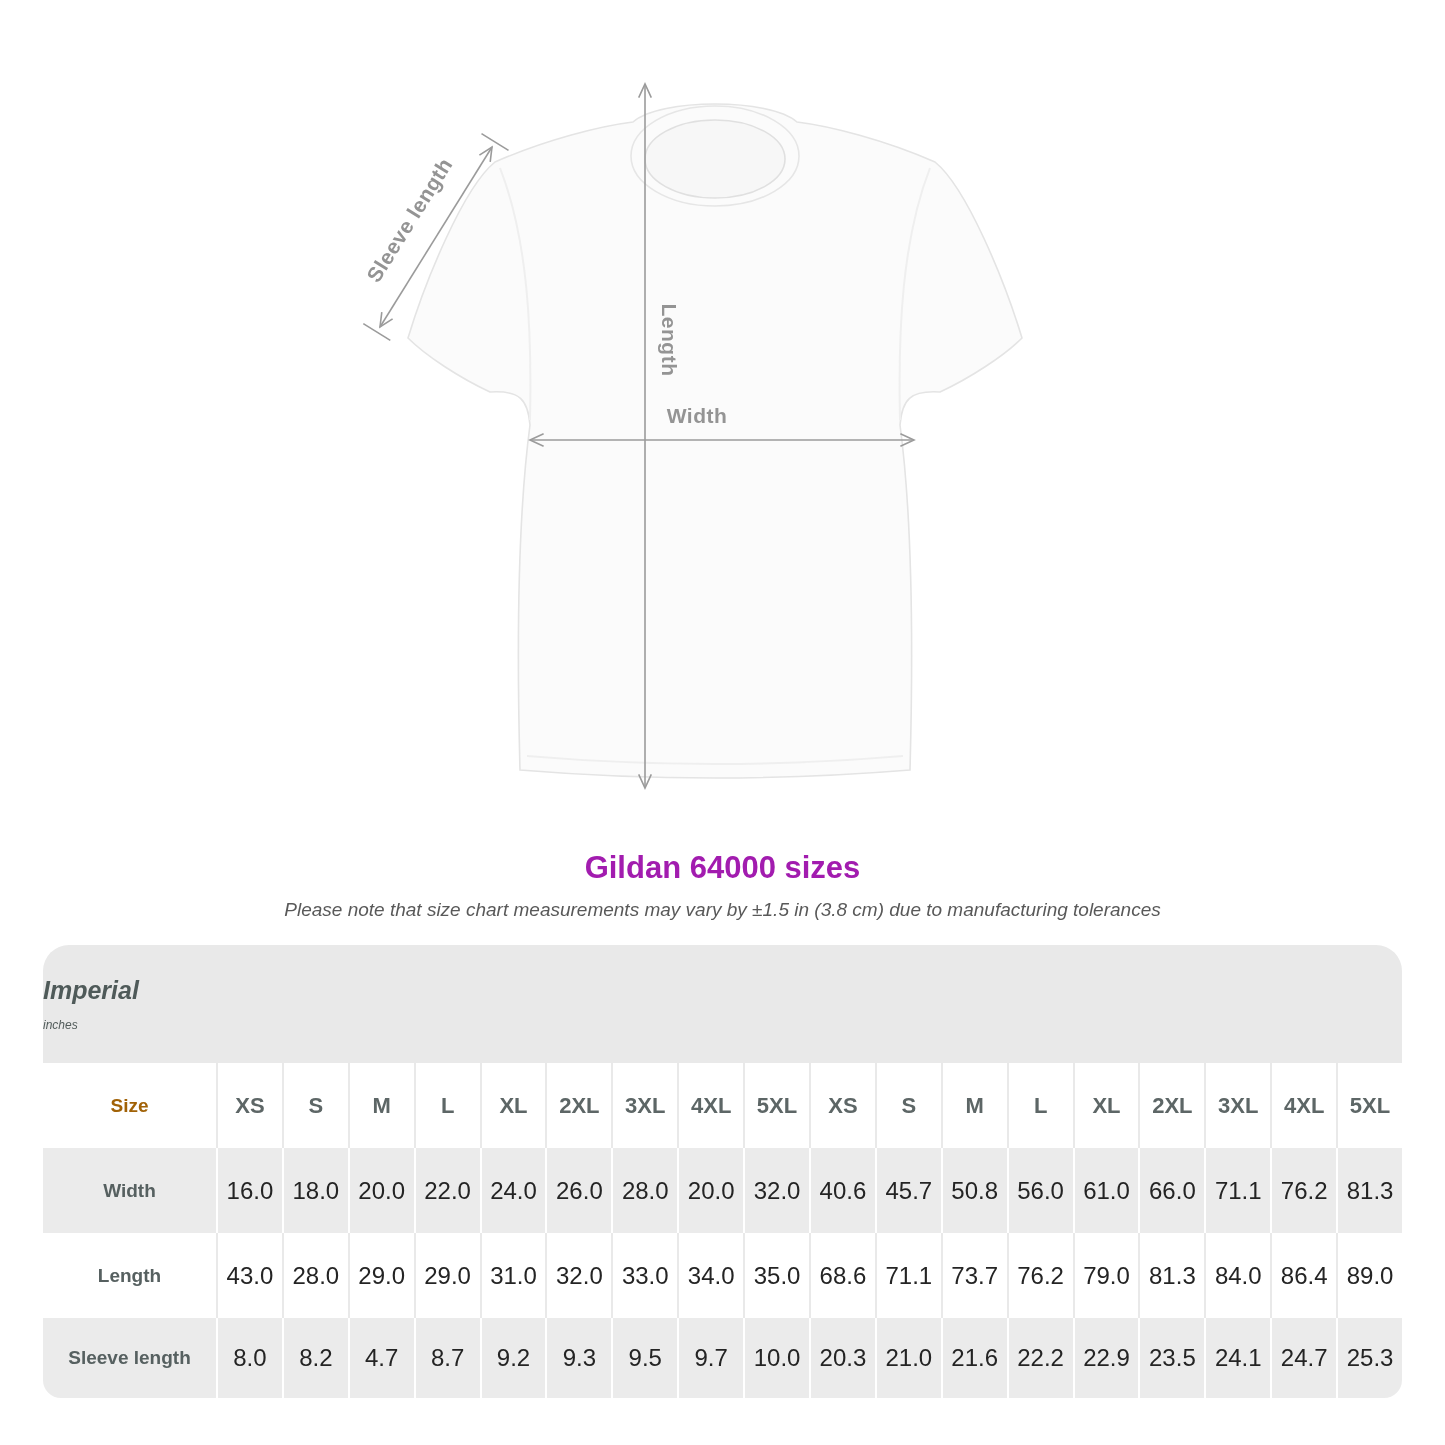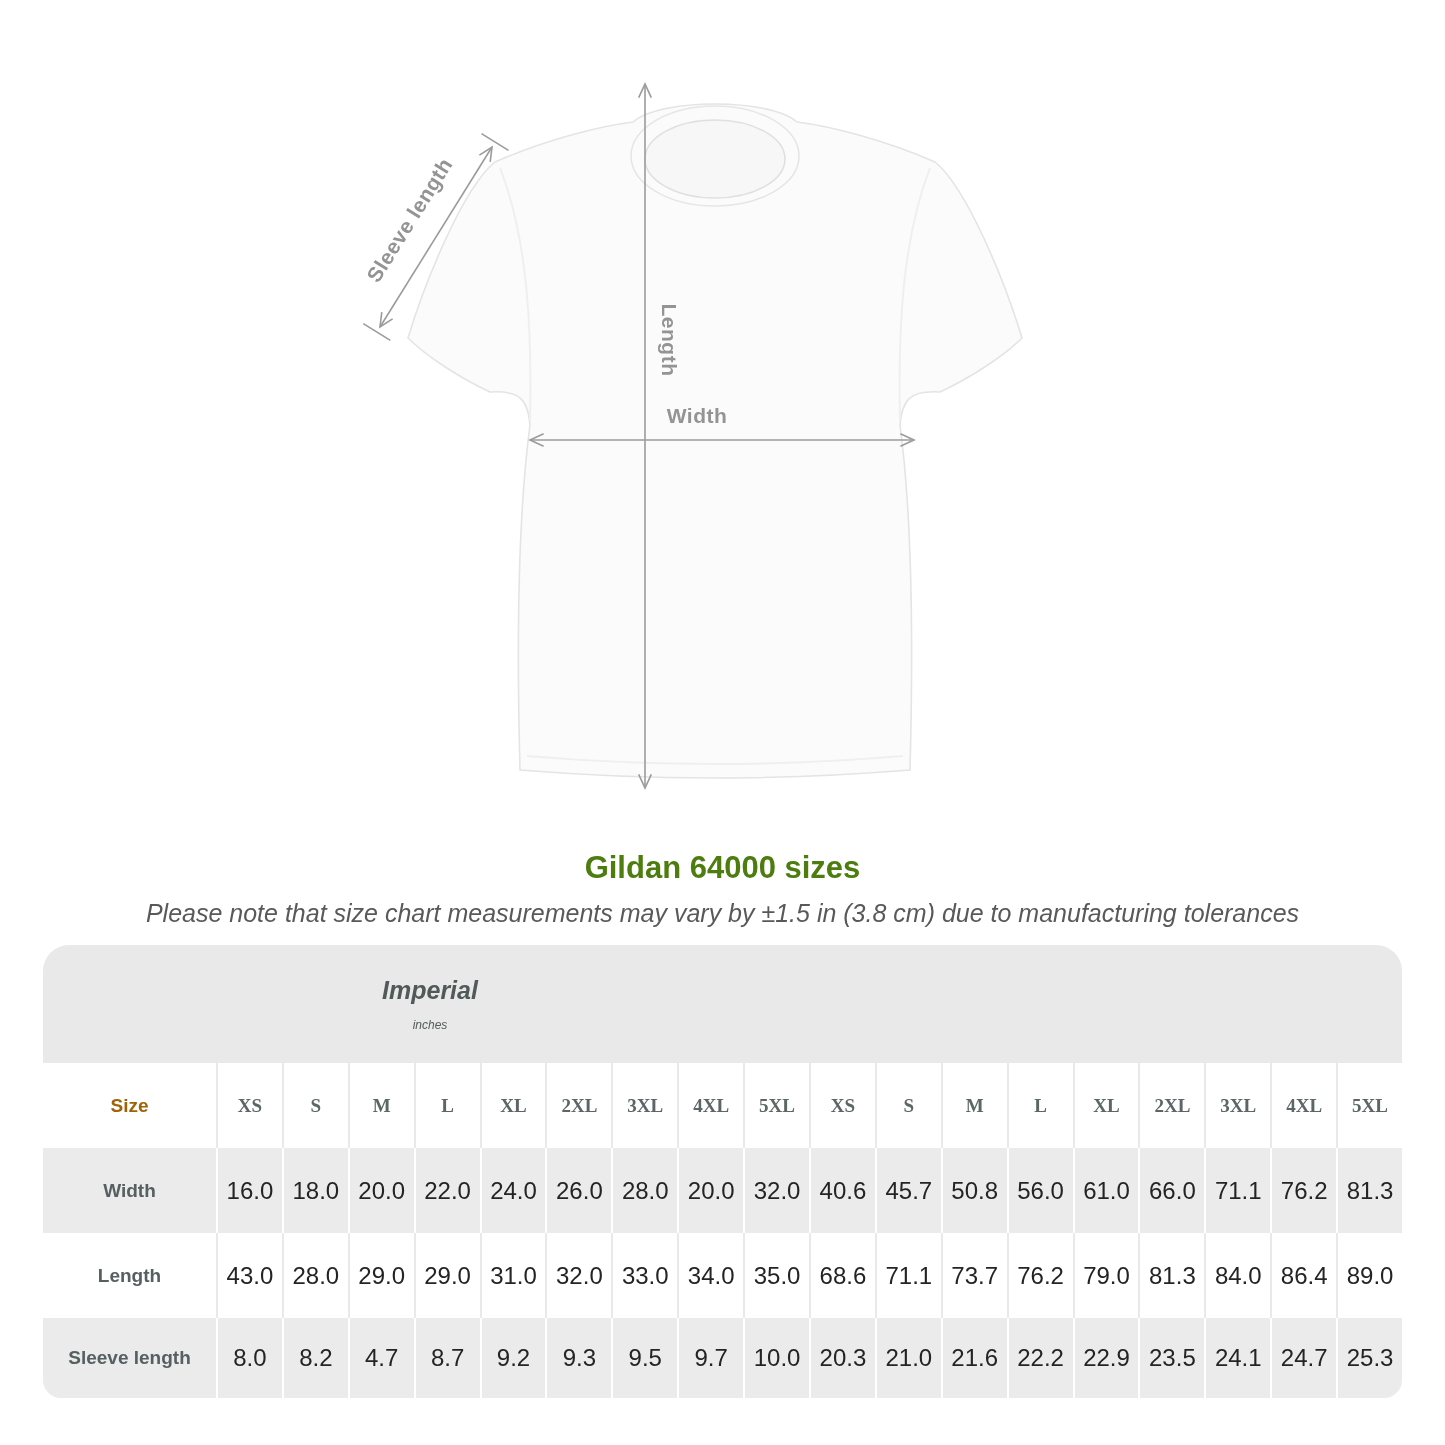--- a/index.html
+++ b/index.html
@@ -7,44 +7,44 @@
               font-family:"Liberation Sans","DejaVu Sans",sans-serif; }
   .page { position:relative; width:1445px; height:1445px; background:#fff; }
 
   
   .shirt-svg { position:absolute; left:330px; top:60px; }
   .dim-label { font-family:"Liberation Sans","DejaVu Sans",sans-serif;
                font-weight:bold; font-size:21px; fill:#949494; letter-spacing:0.5px; }
 
   
   .chart-title { position:absolute; top:850px; left:0; width:100%;
-                 text-align:center; font-size:31px; font-weight:bold; color:#4d7c0f; }
+                 text-align:center; font-size:31px; font-weight:bold; color:#a21caf; }
   .tolerance-note { position:absolute; top:899px; left:0; width:100%;
-                    text-align:center; font-style:italic; font-size:25px; color:#595959; }
+                    text-align:center; font-style:italic; font-size:19px; color:#595959; }
 
   
   .size-table { position:absolute; left:43px; top:945px; width:1359px;
                 border-radius:26px 26px 18px 18px; overflow:hidden; }
   .band { display:flex; height:118px; background:#e9e9e9; }
-  .band-cell { display:flex; flex-direction:column; align-items:center;
+  .band-cell { display:flex; flex-direction:column; 
                justify-content:center; gap:13px; padding-top:0; }
   .band-cell.imperial { width:56.95%; }
   .band-cell.metric   { width:43.05%; }
   .band-title { font-size:25px; font-weight:bold; font-style:italic; color:#4f5a59; }
   .band-unit  { font-size:12px; font-style:italic; color:#525c5b; }
 
   .grid { display:grid; grid-template-columns:12.73% repeat(18, 1fr); }
   .cell { height:85px; display:flex; align-items:center; justify-content:center;
           background:#fff; }
   .grid > .cell:nth-last-child(-n+19) { height:80px; }
   .cell:not(.first) { border-left:2px solid #e9e9e9; }
   .cell.row-gray { background:#ebebeb; }
   .cell.row-gray:not(.first) { border-left-color:#ffffff; }
   .cell.size-label { font-size:19px; font-weight:bold; color:#a16207; }
-  .cell.col-head   { font-size:19px; font-weight:bold; color:#5d6666;font-family:Liberation Serif, serif; }
+  .cell.col-head   { font-size:22px; font-weight:bold; color:#5d6666; }
   .cell.row-label  { font-size:19px; font-weight:bold; color:#566060; }
   .cell.val        { font-size:24px; color:#242424; }
 </style>
 </head>
 <body>
 
 <div class="page">
 
   <svg class="shirt-svg" width="770" height="760" viewBox="0 0 770 760">
 

